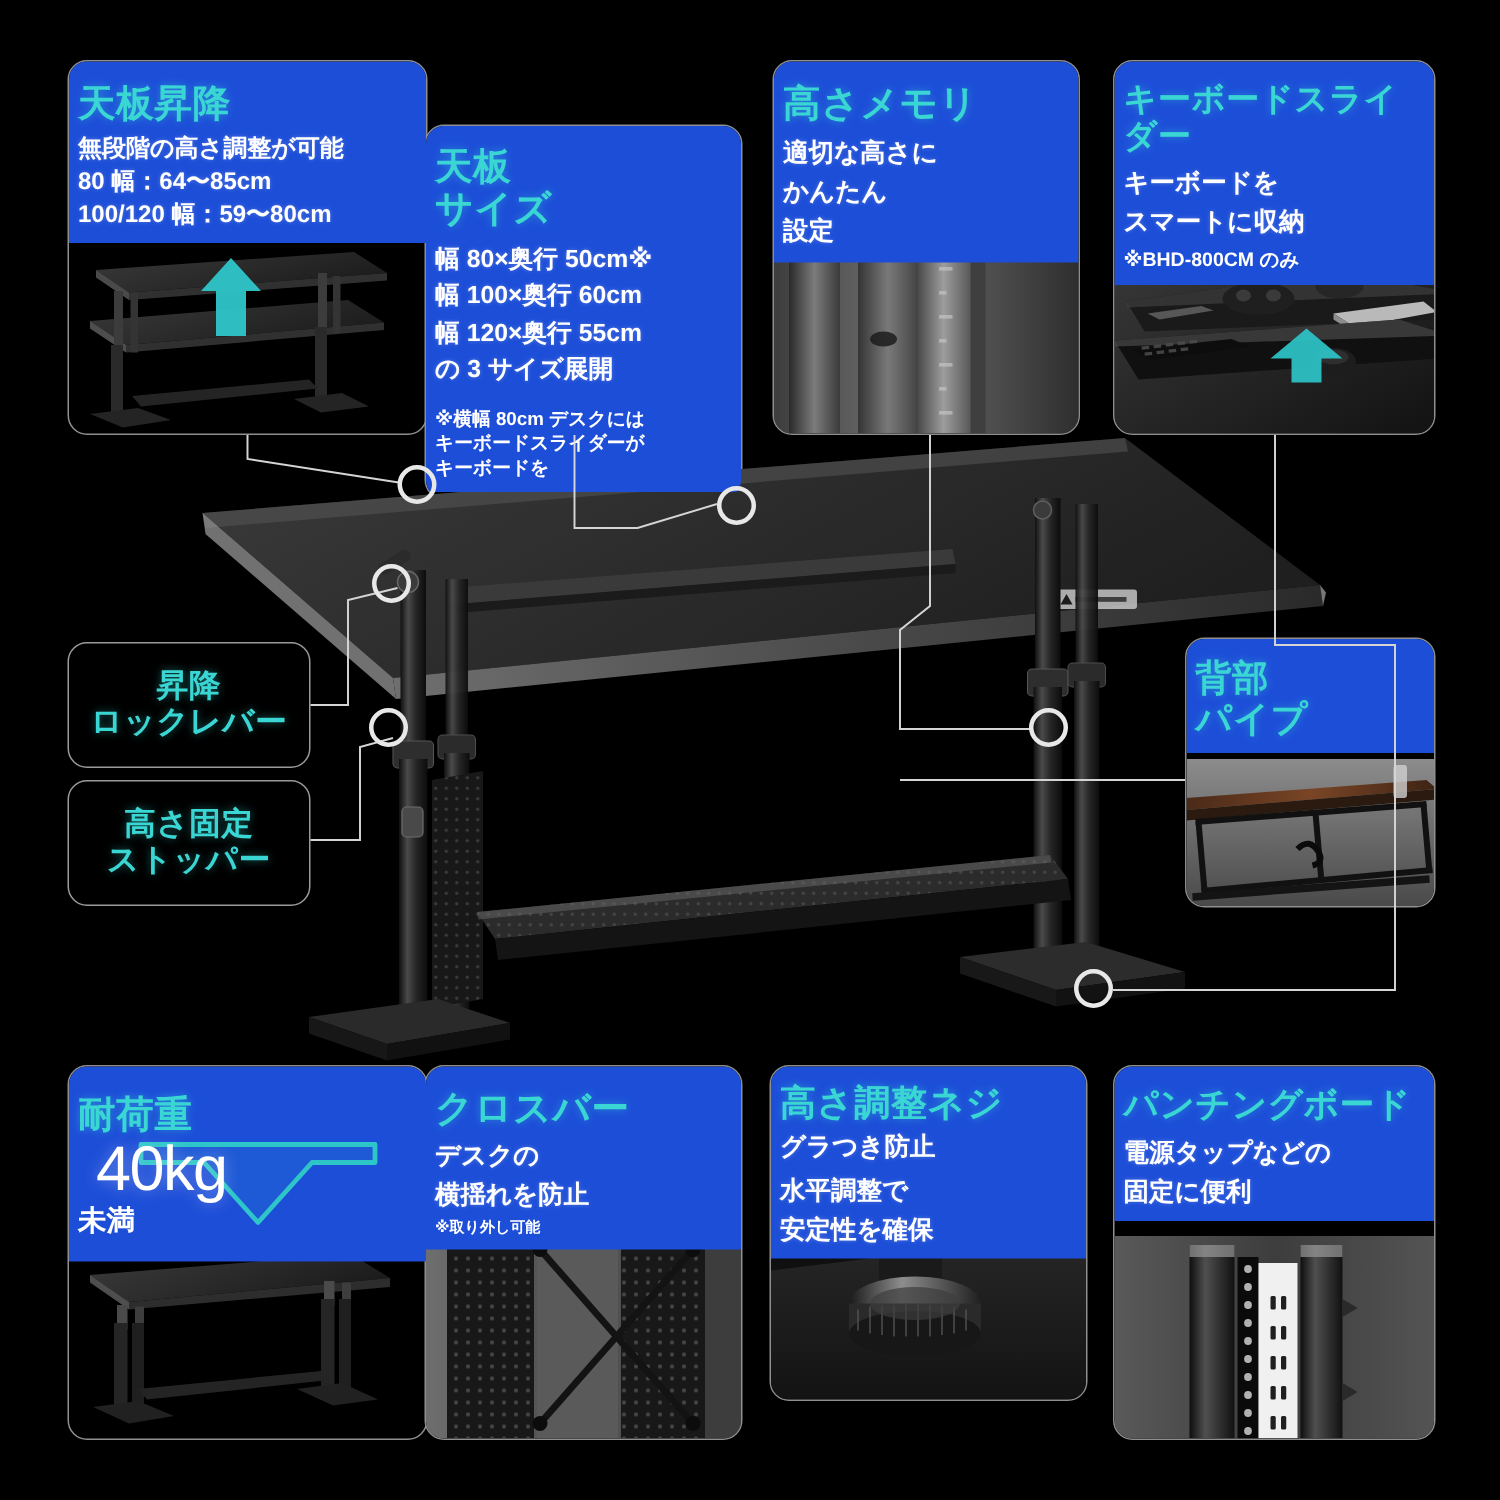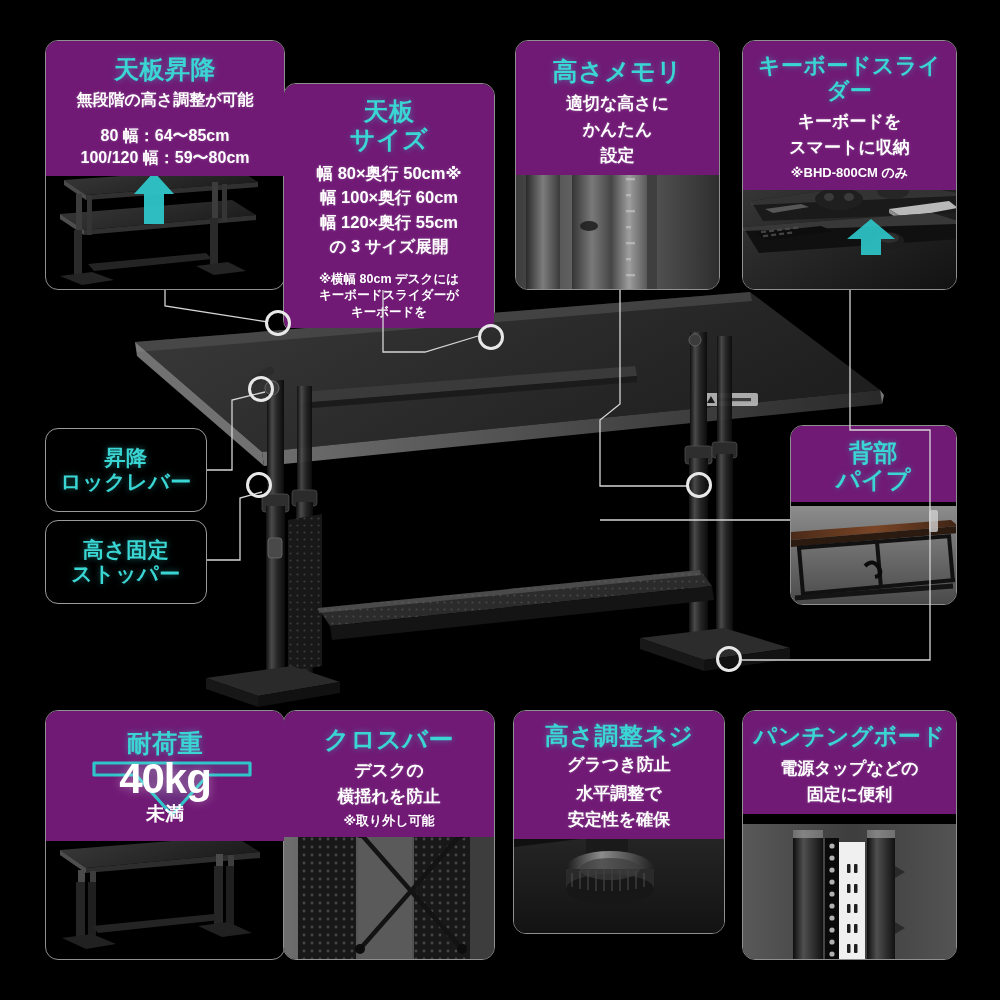--- a/index.html
+++ b/index.html
@@ -14,22 +14,22 @@
   .card{
     position:absolute;
     border:1px solid #8f8f8f;
     border-radius:13px;
     background:#000;
     overflow:hidden;
     box-sizing:border-box;
   }
   .card .txt{
     position:relative;z-index:3;
-    background:#701a75;
-    text-align:center;
+    background:#1d4ed8;
+    text-align:left;
     padding:10px 6px 8px;
   }
   .head{
     color:#3ad6d4;
     font-weight:700;
     line-height:1.12;
     letter-spacing:.5px;
     text-shadow:0 0 6px rgba(58,214,212,.45);
   }
   .sub{
@@ -220,21 +220,21 @@
         <polygon points="150,112 182,108 200,117 168,121" fill="#242424"></polygon>
 
         <g>
           <polygon points="108,18 128,40 118,40 118,70 98,70 98,40 88,40" fill="#2ec6c9" opacity="0.95"></polygon>
         </g>
       </svg>
     </div>
     <div class="txt" style="padding-top:14px;">
       <div class="head" style="font-size:25px;">天板昇降</div>
       <div class="sub" style="font-size:16px;margin-top:7px;">無段階の高さ調整が可能</div>
-      <div class="sub" style="font-size:16px;margin-top:15px;">80 幅：64〜85cm</div>
+      <div class="sub" style="font-size:16px;margin-top:1px;">80 幅：64〜85cm</div>
       <div class="sub" style="font-size:16px;margin-top:1px;">100/120 幅：59〜80cm</div>
     </div>
   </div>
 
   <div class="card" style="left:283px;top:40px;width:212px;height:250px;margin-top:43px;">
     <div class="txt" style="padding-top:13px;">
       <div class="head" style="font-size:25px;">天板</div>
       <div class="head" style="font-size:25px;">サイズ</div>
       <div class="sub" style="font-size:16.5px;margin-top:10px;">幅 80×奥行 50cm※</div>
       <div class="sub" style="font-size:16.5px;margin-top:3px;">幅 100×奥行 60cm</div>
@@ -277,21 +277,21 @@
           <rect x="110" y="30" width="5" height="2.4"></rect>
           <rect x="110" y="46" width="9" height="2.4"></rect>
           <rect x="110" y="62" width="5" height="2.4"></rect>
           <rect x="110" y="78" width="9" height="2.4"></rect>
           <rect x="110" y="94" width="5" height="2.4"></rect>
           <rect x="110" y="110" width="9" height="2.4"></rect>
         </g>
         <ellipse cx="73" cy="62" rx="9" ry="5" fill="#1c1c1c" opacity=".85"></ellipse>
       </svg>
     </div>
-    <div class="txt" style="padding-top:16px;">
+    <div class="txt" style="padding-top:16px;font-family:Liberation Mono, monospace;">
       <div class="head" style="font-size:25px;">高さメモリ</div>
       <div class="sub" style="font-size:17px;margin-top:8px;">適切な高さに</div>
       <div class="sub" style="font-size:17px;">かんたん</div>
       <div class="sub" style="font-size:17px;">設定</div>
     </div>
   </div>
 
   <div class="card" style="left:742px;top:40px;width:215px;height:250px;">
     <div class="photo" style="height:128px;">
       <svg viewBox="0 0 215 128" width="215" height="128">
@@ -440,21 +440,21 @@
         <polygon points="152,102 182,98 206,109 176,113" fill="#212121"></polygon>
       </svg>
     </div>
     <div class="txt" style="padding-top:18px;">
       <div class="head" style="font-size:25px;">耐荷重</div>
       <div style="position:relative;height:74px;margin-top:2px;">
         <svg viewBox="0 0 240 74" width="240" height="74" style="position:absolute;left:0;top:0;">
           <polygon points="42,4 198,4 198,16 156,16 120,56 84,16 42,16" fill="none" stroke="#2ec6c9" stroke-width="3.2" stroke-linejoin="round"></polygon>
           <polygon points="42,4 198,4 198,16 156,16 120,56 84,16 42,16" fill="#2ec6c9" opacity="0.1"></polygon>
         </svg>
-        <div style="position:absolute;left:0;right:0;top:-4px;font-size:42px;font-weight:700;letter-spacing:-1px;text-shadow:0 0 10px rgba(255,255,255,.35);">40kg</div>
+        <div style="position:absolute;left:12px;right:0;top:-4px;font-size:42px;font-weight:400;letter-spacing:-1px;text-shadow:0 0 10px rgba(255,255,255,.35);">40kg</div>
         <div style="position:absolute;left:0;right:0;top:42px;font-size:19px;font-weight:700;">未満</div>
       </div>
     </div>
   </div>
 
   <div class="card" style="left:283px;top:710px;width:212px;height:250px;">
     <div class="photo" style="height:140px;">
       <svg viewBox="0 0 212 140" width="212" height="140">
         <defs>
           <linearGradient id="cbbg" x1="0" y1="0" x2="1" y2="0">
@@ -481,21 +481,21 @@
         <circle cx="76" cy="14" r="5" fill="#0c0c0c"></circle>
         <circle cx="178" cy="14" r="5" fill="#0c0c0c"></circle>
         <circle cx="76" cy="130" r="5" fill="#0c0c0c"></circle>
         <circle cx="178" cy="130" r="5" fill="#0c0c0c"></circle>
       </svg>
     </div>
     <div class="txt" style="padding-top:14px;">
       <div class="head" style="font-size:25px;">クロスバー</div>
       <div class="sub" style="font-size:17px;margin-top:7px;">デスクの</div>
       <div class="sub" style="font-size:17px;">横揺れを防止</div>
-      <div class="note" style="font-size:13px;margin-top:4px;">※取り外し可能</div>
+      <div class="note" style="font-size:10px;margin-top:4px;">※取り外し可能</div>
     </div>
   </div>
 
   <div class="card" style="left:513px;top:710px;width:212px;height:224px;">
     <div class="photo" style="height:148px;">
       <svg viewBox="0 0 212 148" width="212" height="148">
         <defs>
           <linearGradient id="flr" x1="0" y1="0" x2="0" y2="1">
             <stop offset="0" stop-color="#2e2e2e"></stop>
               <stop offset="1" stop-color="#131313"></stop>

